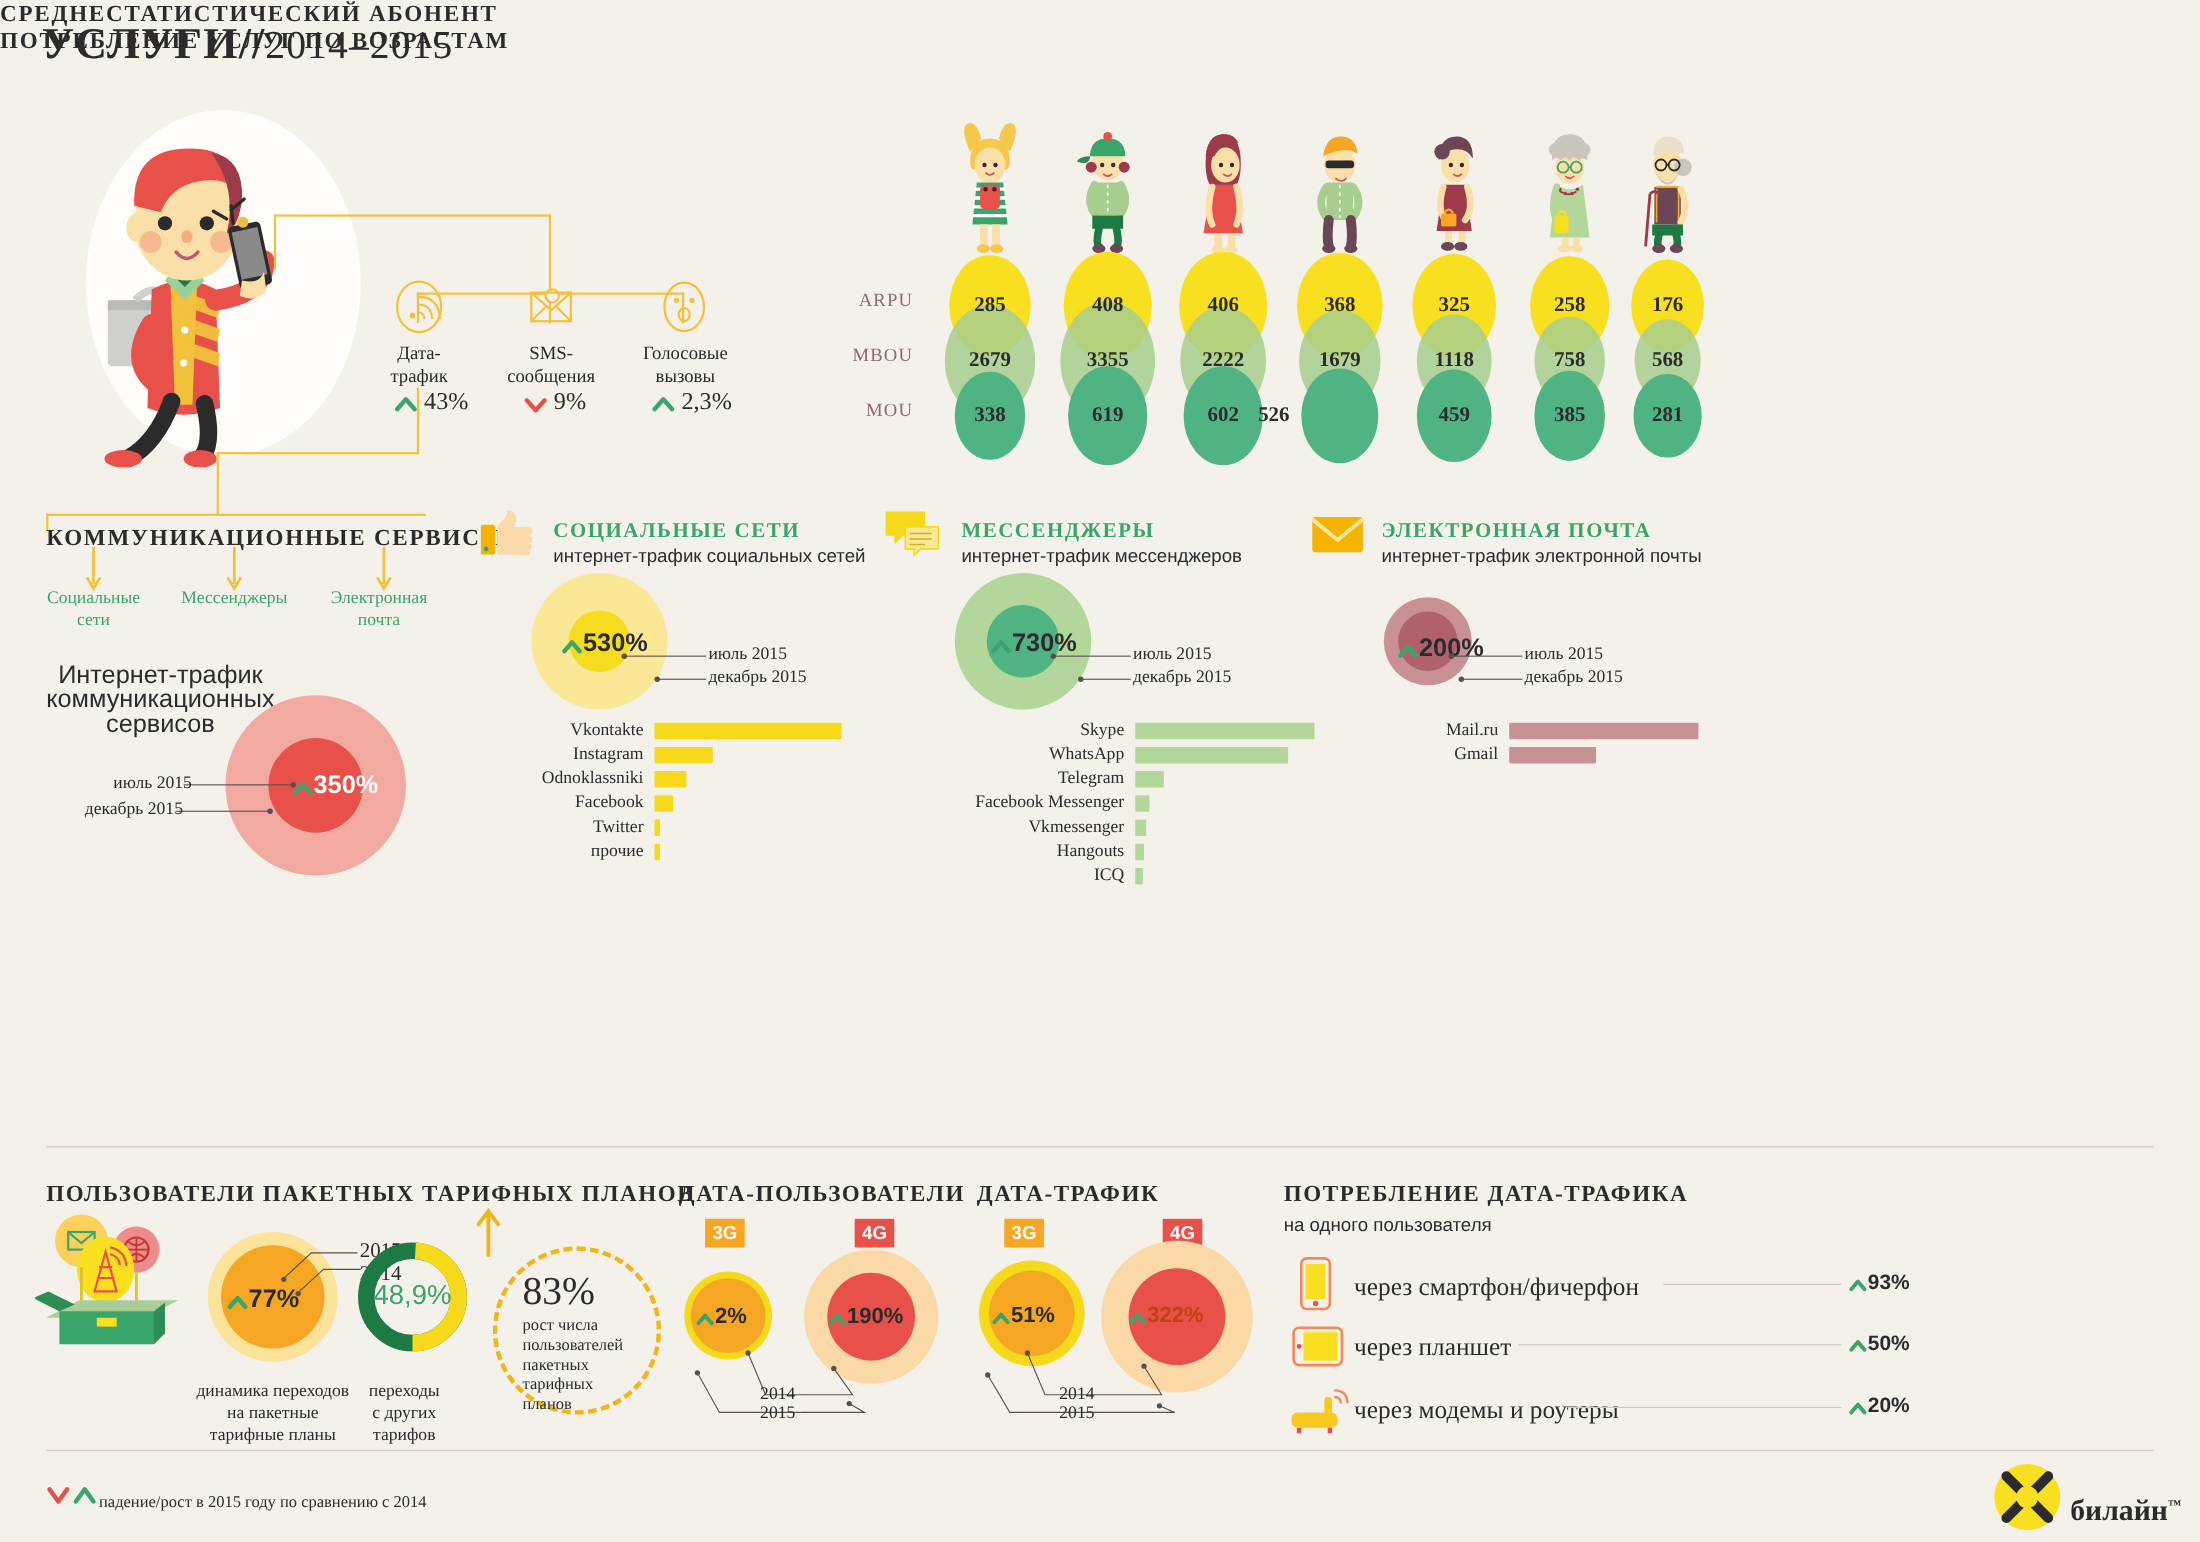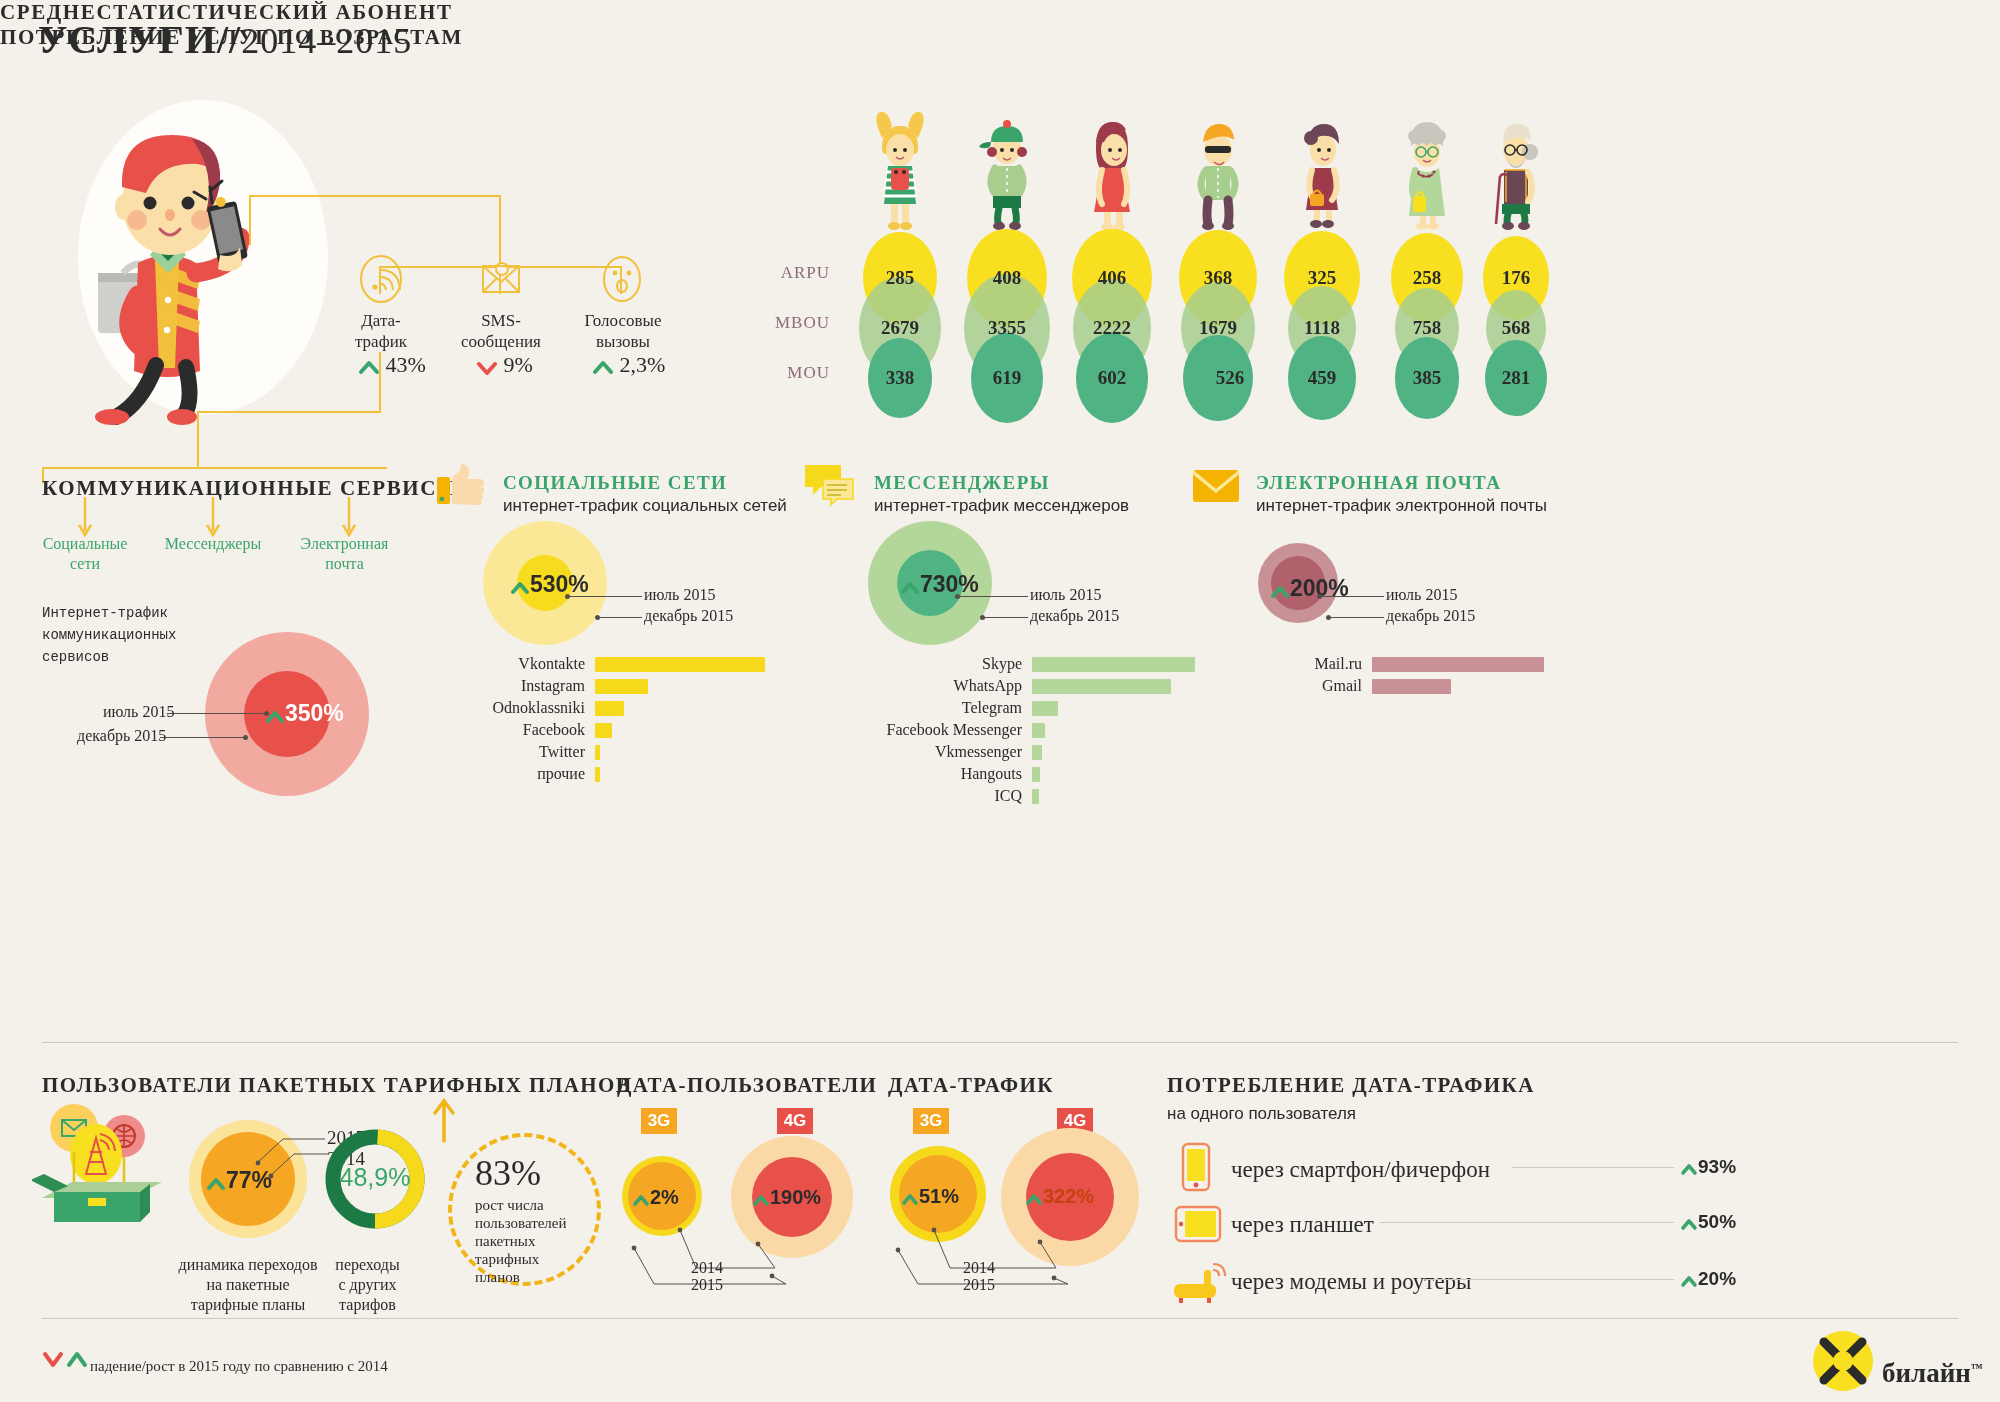--- a/index.html
+++ b/index.html
@@ -469,21 +469,21 @@
       <div class="bub-txt" style="left: 850px; top: 317px; width: 100px;">2679</div>
       <div class="bub-txt" style="left: 957px; top: 317px; width: 100px;">3355</div>
       <div class="bub-txt" style="left: 1062px; top: 317px; width: 100px;">2222</div>
       <div class="bub-txt" style="left: 1168px; top: 317px; width: 100px;">1679</div>
       <div class="bub-txt" style="left: 1272px; top: 317px; width: 100px;">1118</div>
       <div class="bub-txt" style="left: 1377px; top: 317px; width: 100px;">758</div>
       <div class="bub-txt" style="left: 1466px; top: 317px; width: 100px;">568</div>
       <div class="bub-txt" style="left: 850px; top: 367px; width: 100px;">338</div>
       <div class="bub-txt" style="left: 957px; top: 367px; width: 100px;">619</div>
       <div class="bub-txt" style="left: 1062px; top: 367px; width: 100px;">602</div>
-      <div class="bub-txt" style="left: 1180px; top: 367px; width: 100px;">526</div>
+      <div class="bub-txt" style="left: 1108px; top: 367px; width: 100px;">526</div>
       <div class="bub-txt" style="left: 1272px; top: 367px; width: 100px;">459</div>
       <div class="bub-txt" style="left: 1377px; top: 367px; width: 100px;">385</div>
       <div class="bub-txt" style="left: 1466px; top: 367px; width: 100px;">281</div>
     </div>
 
   <div class="comm-head" style="left:42px;top:476px;">КОММУНИКАЦИОННЫЕ СЕРВИСЫ</div>
 
   <svg width="16" height="44" style="position:absolute;left:77px;top:497px;">
       <path d="M8 0 L8 34 M2 28 L8 38 L14 28" stroke="#f2c13c" stroke-width="2.5" fill="none"></path>
     </svg>
@@ -499,21 +499,21 @@
     <span>сети</span>
   </div>
   <div class="comm-link" style="left:153px;top:534px;width:120px;">
     <span>Мессенджеры</span>
   </div>
   <div class="comm-link" style="left:287px;top:534px;width:115px;">
     <span>Электронная</span><br>
     <span>почта</span>
   </div>
 
-  <div style="position:absolute;left:42px;top:602px;font-size:14px;line-height:22px;font-family:Liberation Mono, monospace;">
+  <div style="position:absolute;left:42px;top:602px;font-size:23px;line-height:22px;font-family:Liberation Sans, sans-serif;text-align:center;">
     <span>Интернет-трафик</span><br>
     <span>коммуникационных</span><br>
     <span>сервисов</span>
   </div>
 
   <div class="kpi-out" style="left:205px;top:632px;width:164px;height:164px;background:#f2a9a0;"></div>
   <div class="kpi-in" style="left:244px;top:671px;width:86px;height:86px;background:#e8504a;"></div>
   <div class="kpi-txt" style="left:265px;top:700px;color:#ffffff;">
     <svg class="chev" width="20" height="15">
         <path d="M3 12 L10 4 L17 12" stroke="#3aa56b" stroke-width="4" fill="none" stroke-linecap="round" stroke-linejoin="round"></path>

